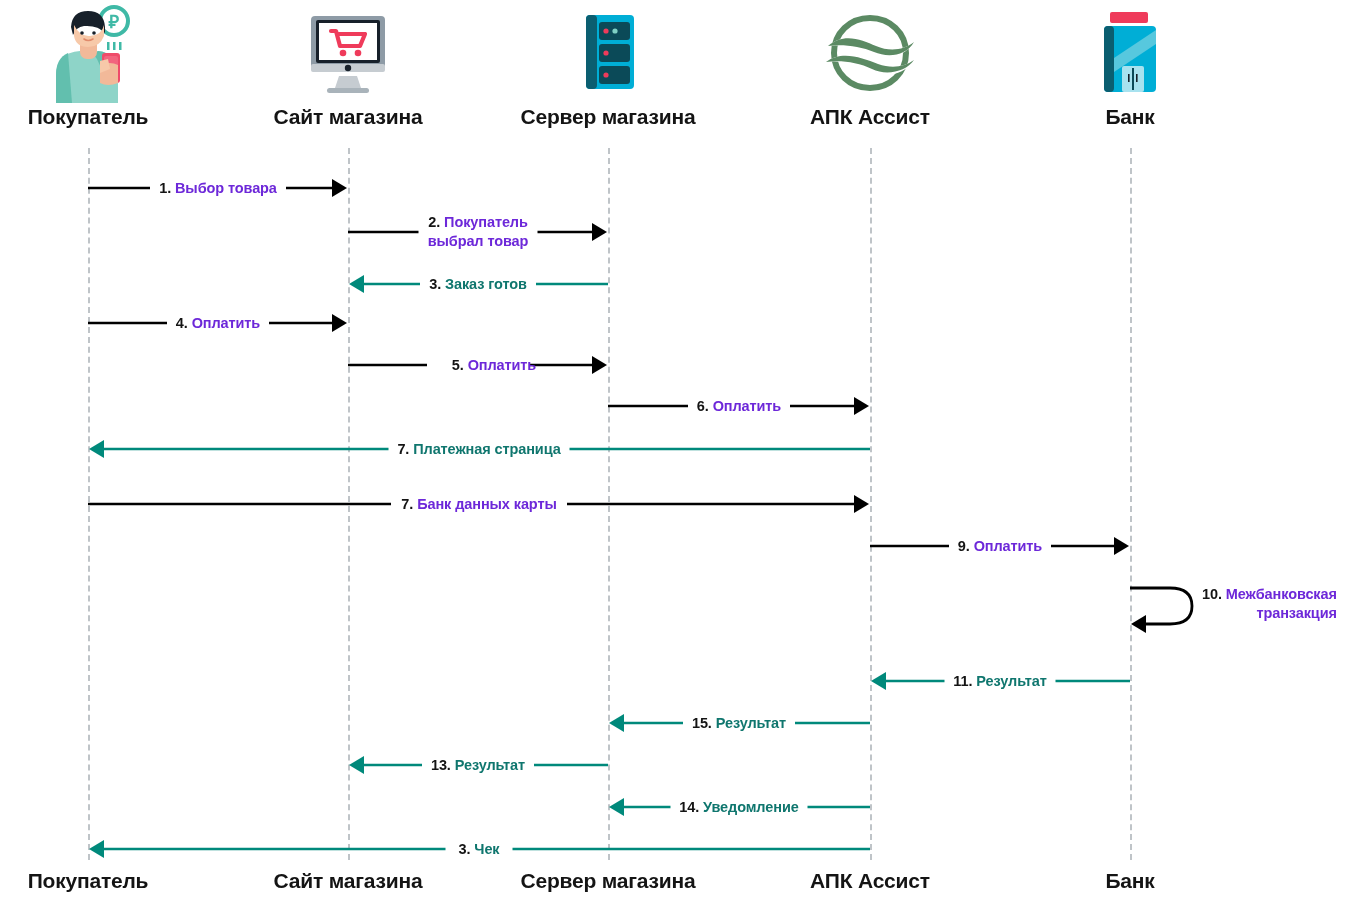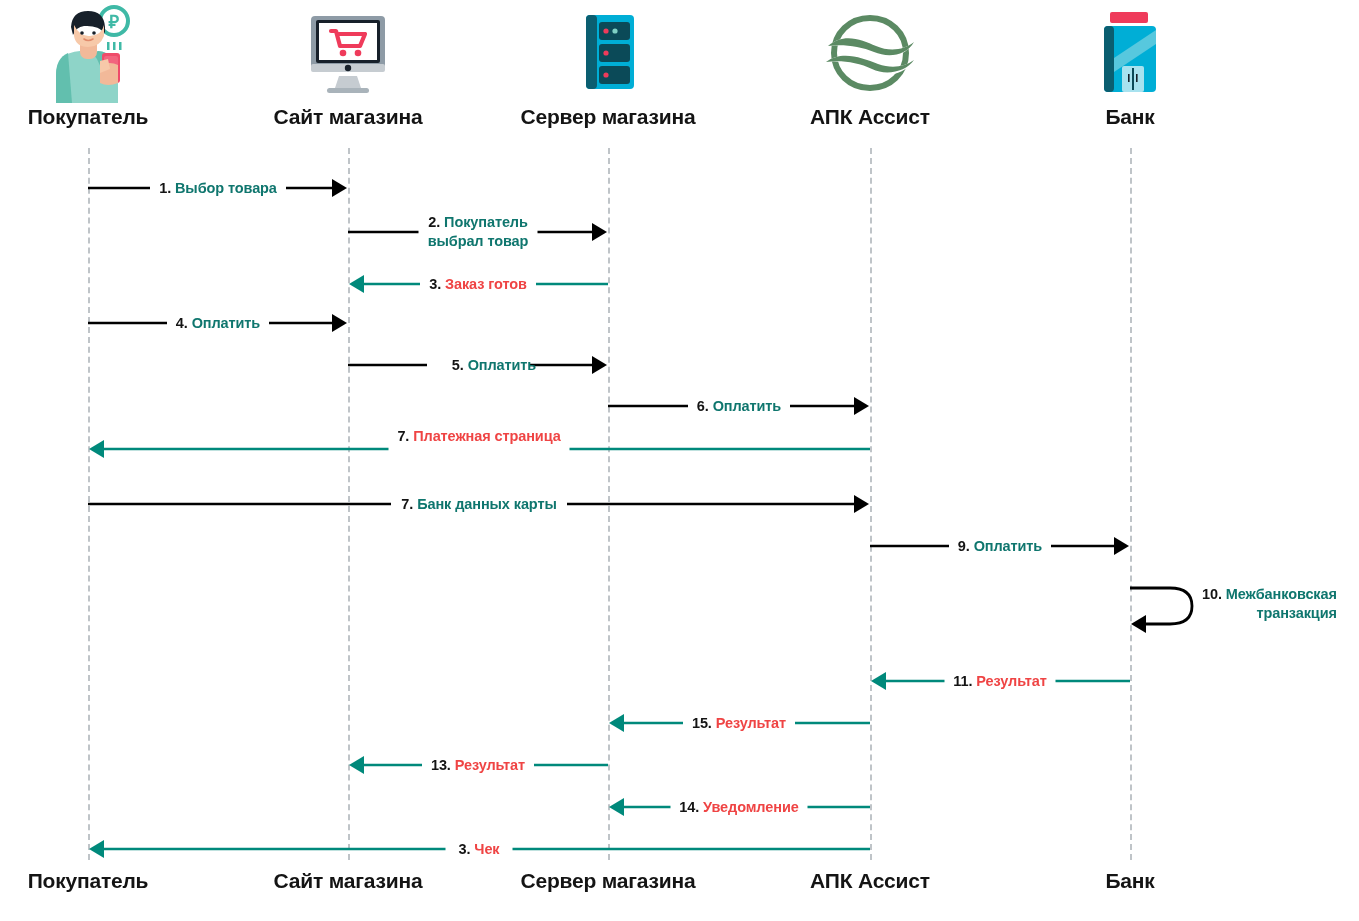--- a/index.html
+++ b/index.html
@@ -68,22 +68,22 @@
     position: absolute;
     font-size: 14.5px;
     font-weight: bold;
     letter-spacing: -0.1px;
     white-space: pre-line;
     line-height: 1.28;
     transform: translate(-50%, -50%);
     text-align: center;
   }
   .msg-label .num { color: #141414; }
-  .msg-label.blue .txt { color: #0f766e; }
-  .msg-label.teal .txt { color: #ef4444; }
+  .msg-label.blue .txt { color: #6d28d9; }
+  .msg-label.teal .txt { color: #0f766e; }
   .msg-label.loop {
     transform: translate(0, -50%);
     text-align: left;
   }
 </style>
 </head>
 <body>
 
 <div id="diagram-root">
 
@@ -261,21 +261,21 @@
     </svg>
 
   <div id="label-layer">
       <div class="msg-label blue" style="left: 218px; top: 188px;"><span class="num">1. </span><span class="txt">Выбор товара</span></div>
       <div class="msg-label blue" style="left: 478px; top: 232px;"><span class="num">2. </span><span class="txt">Покупатель
 выбрал товар</span></div>
       <div class="msg-label teal" style="left: 478px; top: 284px;"><span class="num">3. </span><span class="txt">Заказ готов</span></div>
       <div class="msg-label blue" style="left: 218px; top: 323px;"><span class="num">4. </span><span class="txt">Оплатить</span></div>
       <div class="msg-label blue" style="left: 478px; top: 365px; padding-left: 32px;"><span class="num">5. </span><span class="txt">Оплатить</span></div>
       <div class="msg-label blue" style="left: 739px; top: 406px;"><span class="num">6. </span><span class="txt">Оплатить</span></div>
-      <div class="msg-label teal" style="left: 479px; top: 436px;"><span class="num">7. </span><span class="txt">Платежная страница</span></div>
+      <div class="msg-label teal" style="left: 479px; top: 449px;"><span class="num">7. </span><span class="txt">Платежная страница</span></div>
       <div class="msg-label blue" style="left: 479px; top: 504px;"><span class="num">7. </span><span class="txt">Банк данных карты</span></div>
       <div class="msg-label blue" style="left: 1000px; top: 546px;"><span class="num">9. </span><span class="txt">Оплатить</span></div>
       <div class="msg-label blue loop" style="left: 1202px; top: 604px; text-align: right;"><span class="num">10. </span><span class="txt">Межбанковская
 транзакция</span></div>
       <div class="msg-label teal" style="left: 1000px; top: 681px;"><span class="num">11. </span><span class="txt">Результат</span></div>
       <div class="msg-label teal" style="left: 739px; top: 723px;"><span class="num">15. </span><span class="txt">Результат</span></div>
       <div class="msg-label teal" style="left: 478px; top: 765px;"><span class="num">13. </span><span class="txt">Результат</span></div>
       <div class="msg-label teal" style="left: 739px; top: 807px;"><span class="num">14. </span><span class="txt">Уведомление</span></div>
       <div class="msg-label teal" style="left: 479px; top: 849px;"><span class="num">3. </span><span class="txt">Чек</span></div>
     </div>

